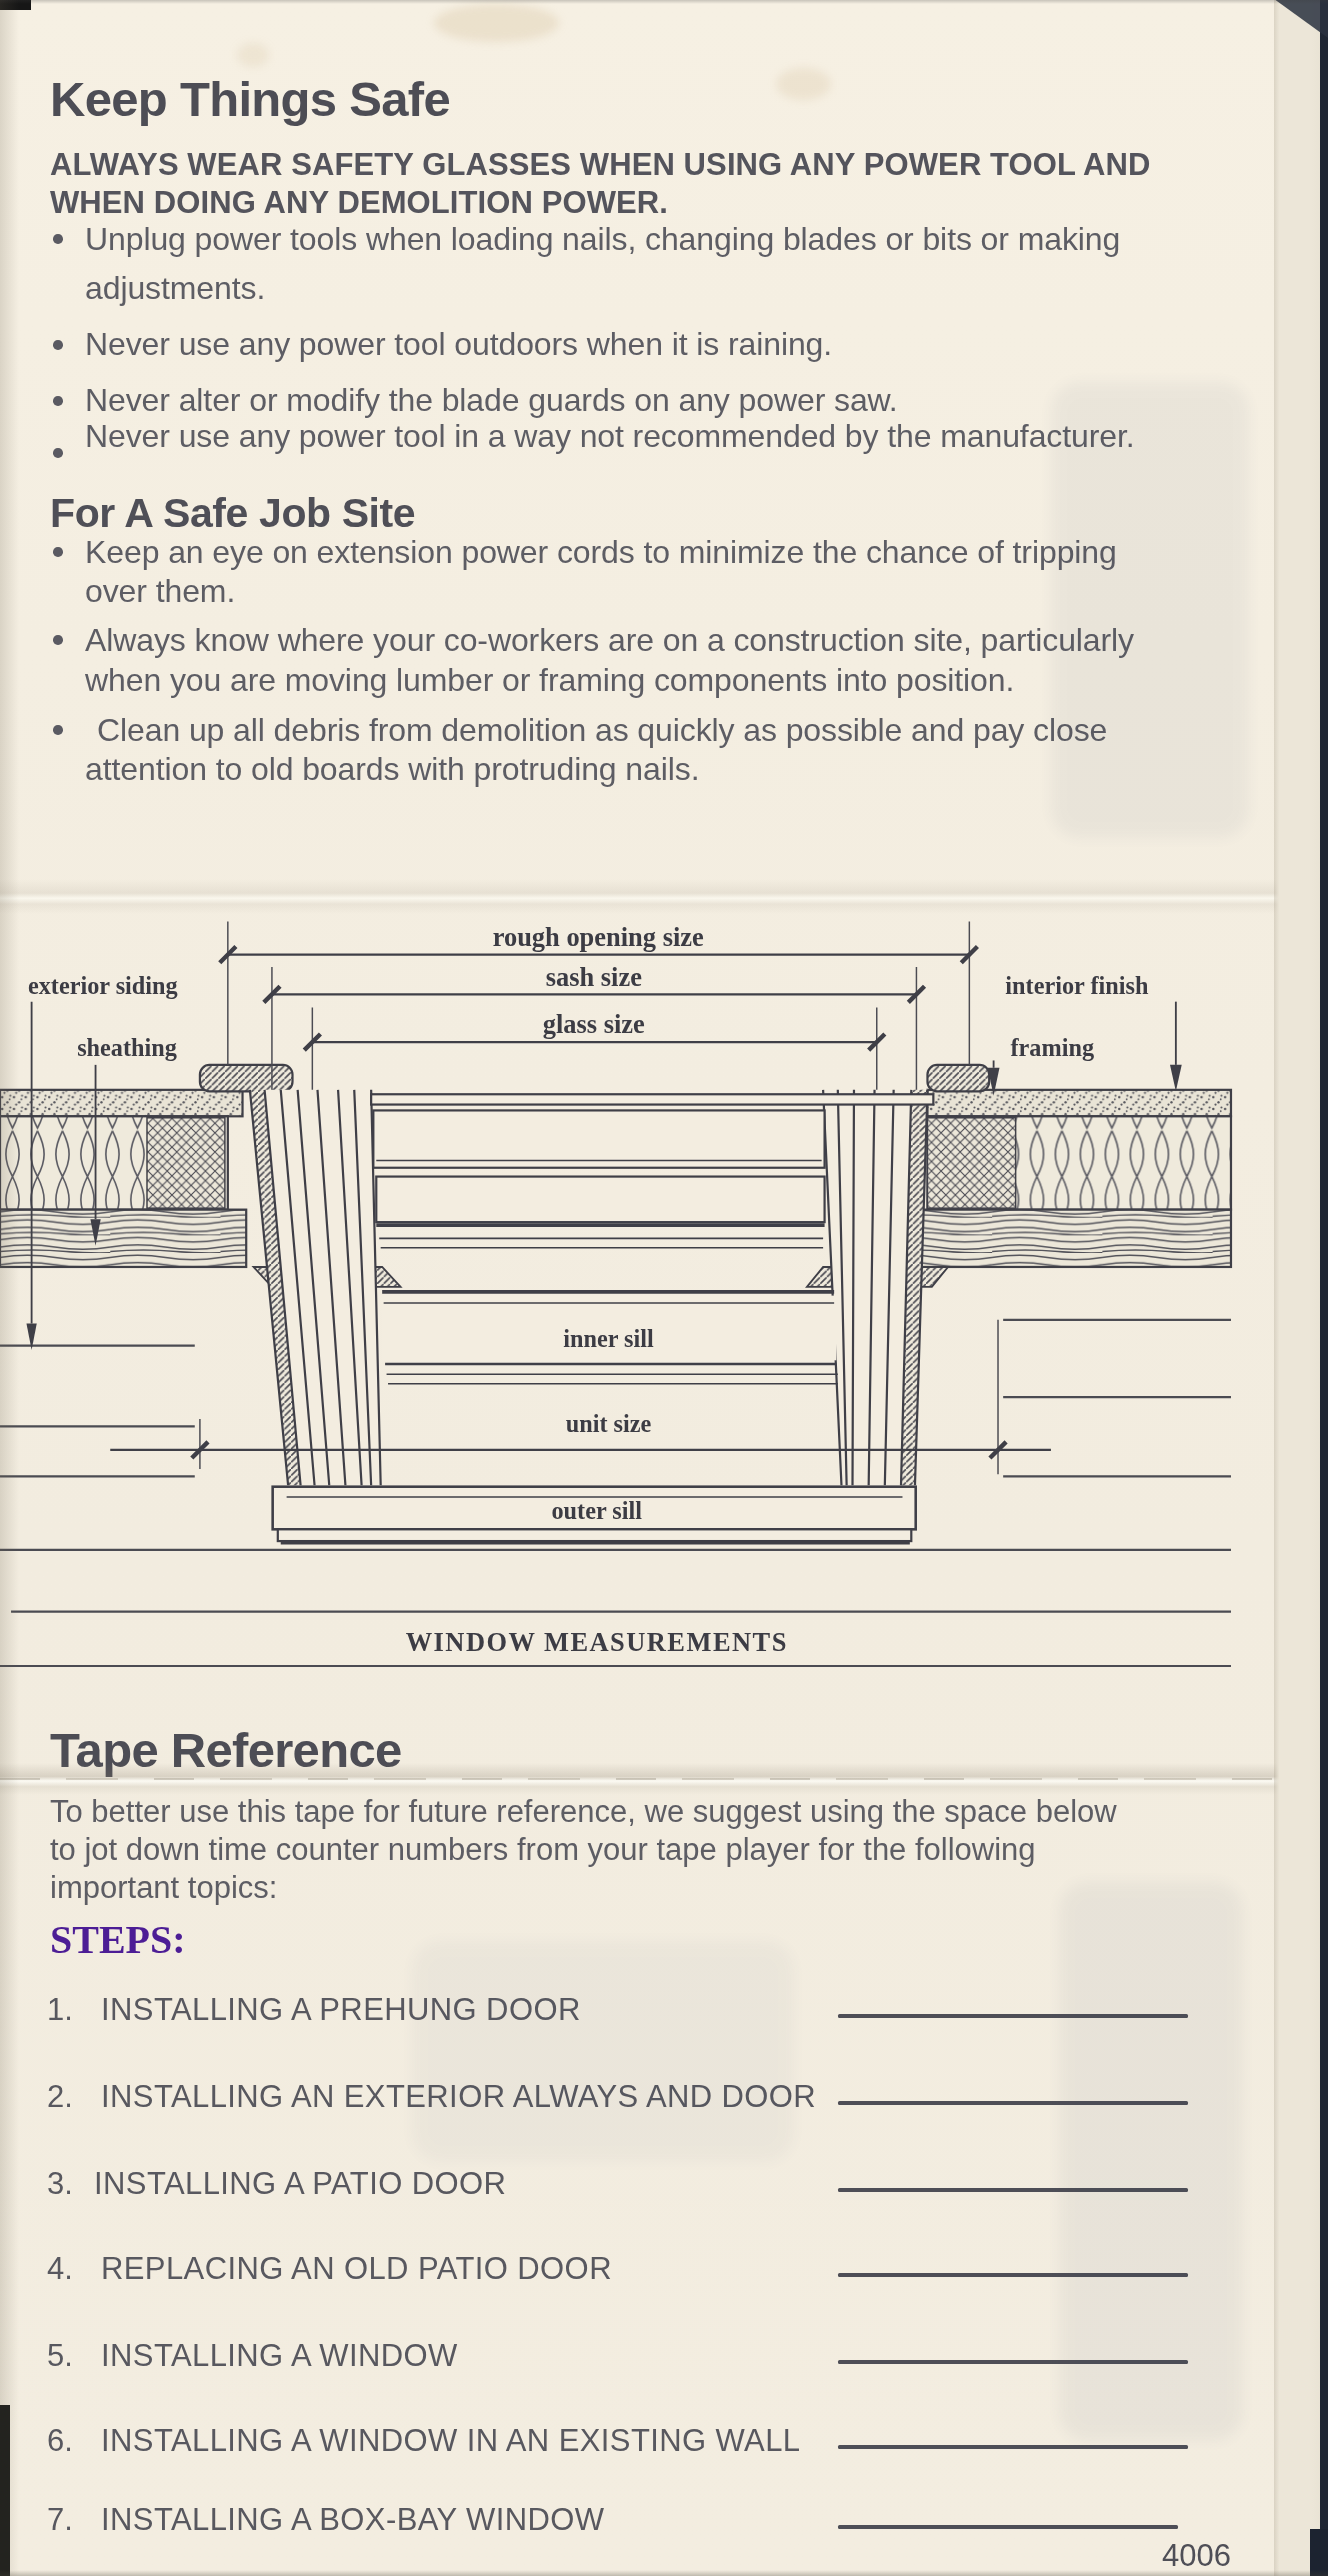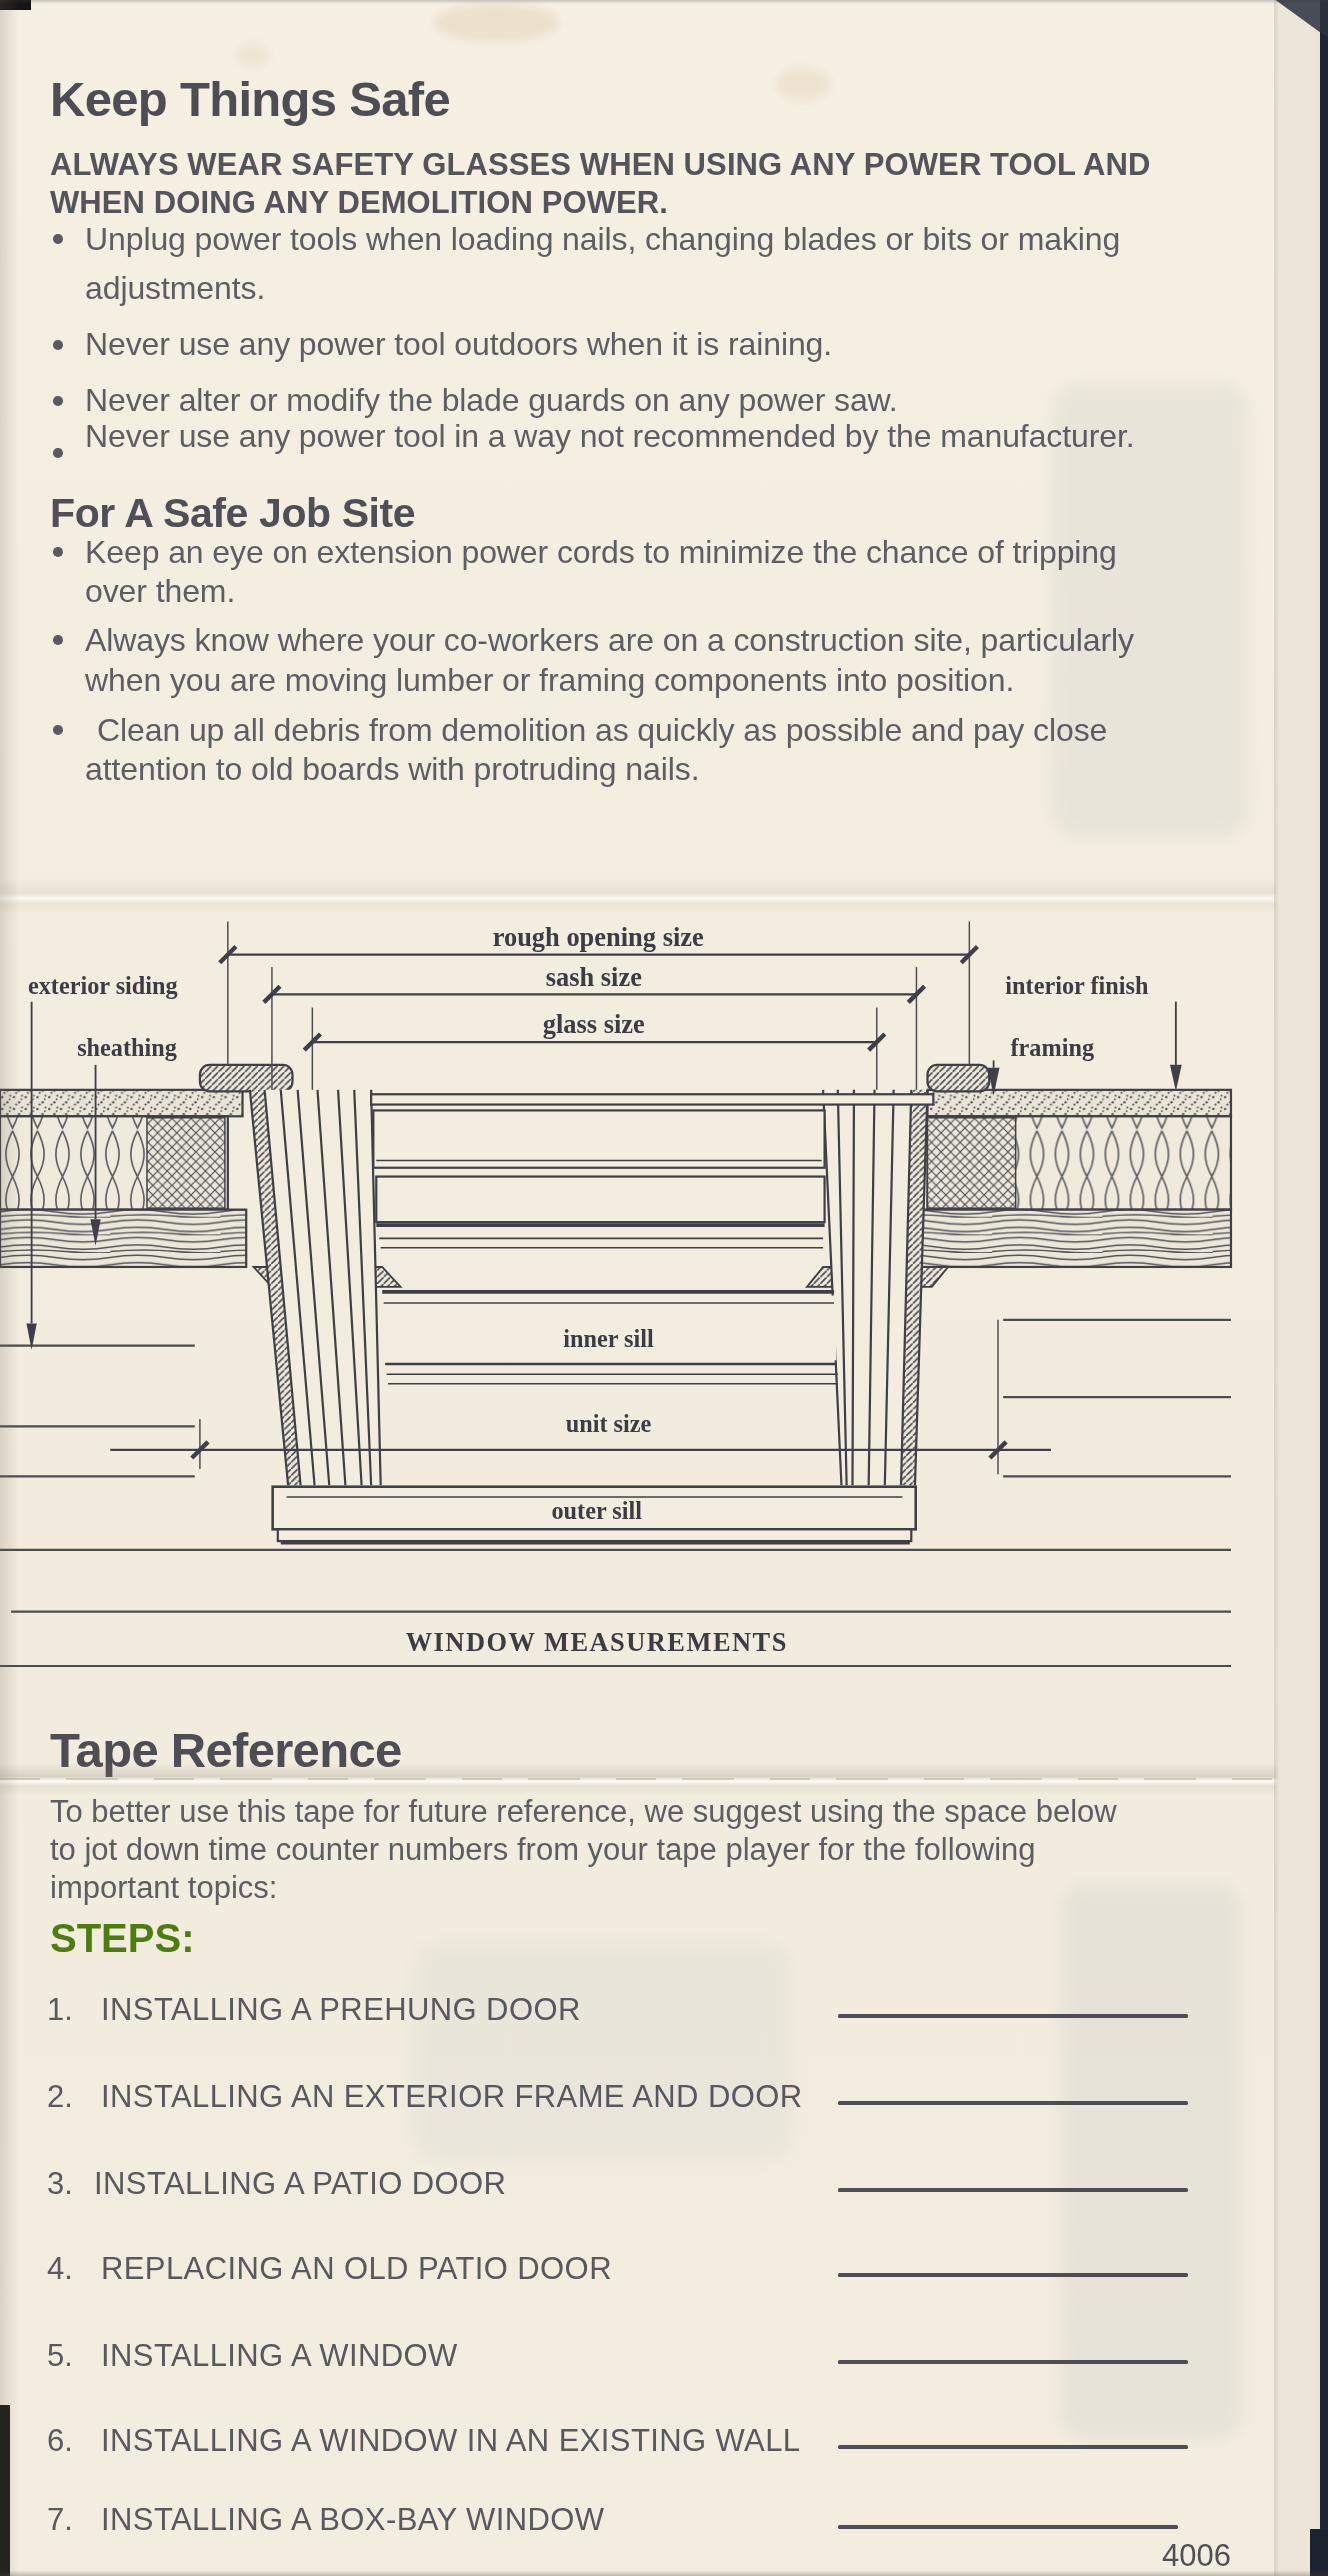--- a/index.html
+++ b/index.html
@@ -4,21 +4,21 @@
 <style>
   html,body{margin:0;padding:0;}
   body{width:1328px;height:2576px;position:relative;overflow:hidden;
        background:linear-gradient(180deg,#f6f0e3 0%,#f4eee1 25%,#f2ecdf 60%,#f3ede0 100%);
        font-family:"Liberation Sans",sans-serif;}
   .abs{position:absolute;}
   .nowrap{white-space:nowrap;}
   
   .h1{font-weight:bold;font-size:49px;color:#4d4d55;letter-spacing:-0.7px;}
   .h2{font-weight:bold;font-size:41px;color:#4f4f57;letter-spacing:-0.4px;}
-  .h3{font-weight:bold;font-size:40px;color:#4d7c0f;}
+  .h3{font-weight:bold;font-size:40px;color:#4c1d95;font-family:Liberation Serif, serif;}
   .warn{font-weight:bold;font-size:31px;color:#54545c;letter-spacing:0.1px;}
   .body-line{font-size:32px;color:#5d5d64;letter-spacing:-0.1px;}
   .intro-line{font-size:31px;color:#5d5d64;}
   .step-num{font-size:31px;color:#58585f;}
   .step-label{font-size:31px;color:#58585f;letter-spacing:0.4px;}
   .dot{width:9.6px;height:9.6px;border-radius:50%;background:#5a5a62;}
   .blank-line{height:3.7px;background:#4e4e56;border-radius:1.5px;}
   .pagenum{font-size:31px;color:#4f4f57;margin-left:14px;}
   
   .ds{font:bold 33px "Liberation Serif",serif;fill:#3c3c44;}
@@ -221,21 +221,21 @@
 <div class="abs intro-line nowrap" style="left:50px;top:1832px;">to jot down time counter numbers from your tape player for the following</div>
 <div class="abs intro-line nowrap" style="left:50px;top:1870px;">important topics:</div>
 
 <div class="abs h3 nowrap" style="left:50px;top:1916px;">STEPS:</div>
 
 <div class="abs step-num nowrap" style="left:47px;top:1992px;">1.</div>
 <div class="abs step-label nowrap" style="left:101px;top:1992px;">INSTALLING A PREHUNG DOOR</div>
 <div class="abs blank-line" style="left:838px;top:2014px;width:350px;"></div>
 
 <div class="abs step-num nowrap" style="left:47px;top:2079px;">2.</div>
-<div class="abs step-label nowrap" style="left:101px;top:2079px;">INSTALLING AN EXTERIOR FRAME AND DOOR</div>
+<div class="abs step-label nowrap" style="left:101px;top:2079px;">INSTALLING AN EXTERIOR ALWAYS AND DOOR</div>
 <div class="abs blank-line" style="left:838px;top:2101px;width:350px;"></div>
 
 <div class="abs step-num nowrap" style="left:47px;top:2166px;">3.</div>
 <div class="abs step-label nowrap" style="left:94px;top:2166px;">INSTALLING A PATIO DOOR</div>
 <div class="abs blank-line" style="left:838px;top:2188px;width:350px;"></div>
 
 <div class="abs step-num nowrap" style="left:47px;top:2251px;">4.</div>
 <div class="abs step-label nowrap" style="left:101px;top:2251px;">REPLACING AN OLD PATIO DOOR</div>
 <div class="abs blank-line" style="left:838px;top:2273px;width:350px;"></div>
 

